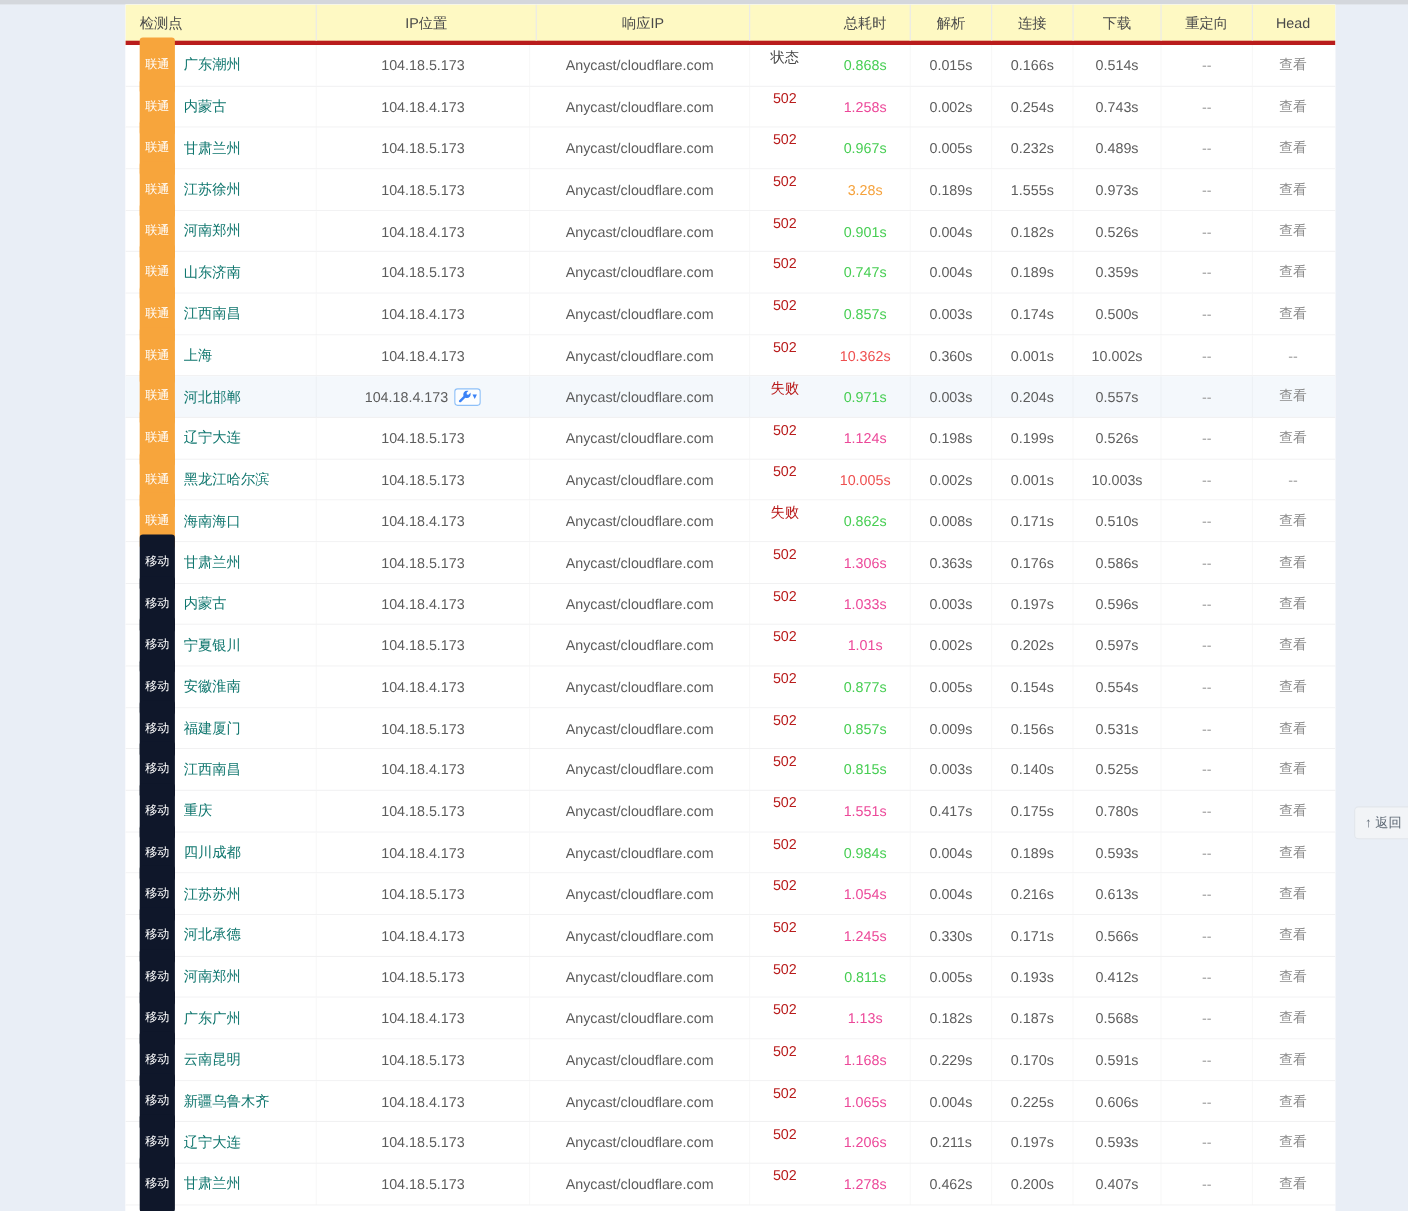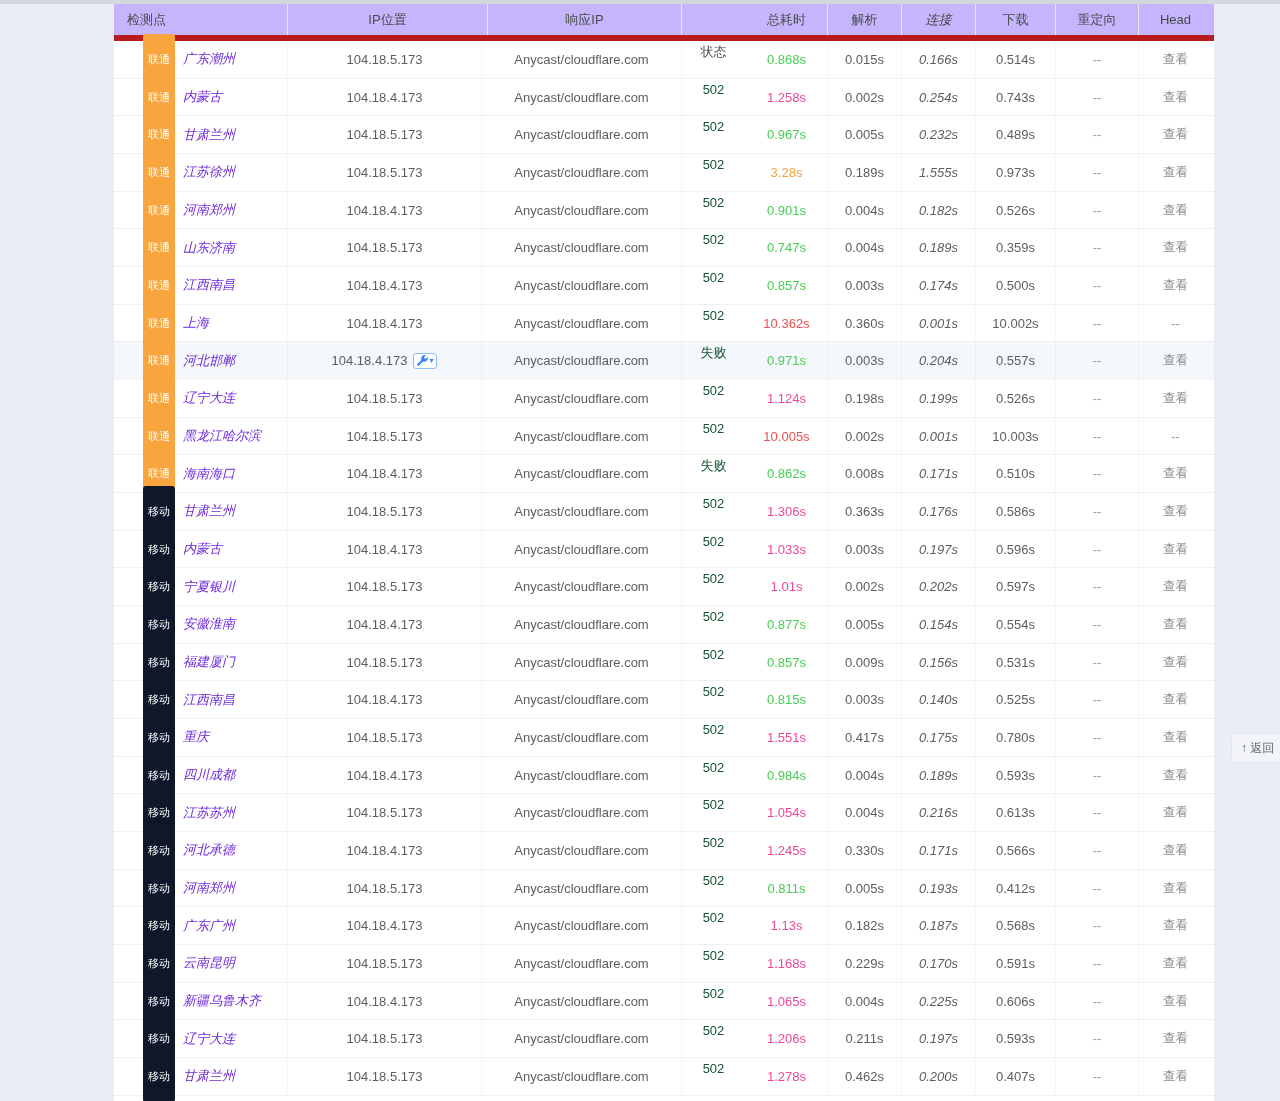--- a/index.html
+++ b/index.html
@@ -7,21 +7,21 @@
     width:1280px;height:1101px;position:relative;overflow:hidden;
     background:#e9eef6;
     font-family:"Liberation Sans","DejaVu Sans",sans-serif;
   }
   .top-strip{position:absolute;top:0;left:0;width:1280px;height:4px;background:#d4d7dc;}
   .content{
     position:absolute;left:114px;top:4px;width:1100px;height:1097px;
     background:#ffffff;overflow:hidden;
   }
   
-  .thead{display:flex;height:37px;background:#c4b5fd;border-bottom:6px solid #b91c1c;box-sizing:border-box;}
+  .thead{display:flex;height:37px;background:#fef9c3;border-bottom:4px solid #b91c1c;box-sizing:border-box;}
   .th{
     display:flex;align-items:center;justify-content:center;
     font-size:13px;color:#4a4a4a;box-sizing:border-box;
     border-right:1px solid #e9e9eb;
   }
   .th.last{border-right:none;}
   
   .tr{display:flex;height:37.68px;box-sizing:border-box;border-bottom:1px solid #f1f1f2;background:#fff;}
   .tr.hover{background:#f4f8fc;}
   .tr.partial{border-bottom:none;}
@@ -32,32 +32,32 @@
     white-space:nowrap;
   }
   .td.last{border-right:none;align-items:center;}
   
   .c0{width:174px;justify-content:flex-start;padding-left:13px;}
   .c1{width:194px;}
   .c2{width:200px;}
   .c3{width:64px;margin-top:48px;}
   .c4{width:82px;}
   .c5{width:74px;}
-  .c6{width:74px;font-style:italic;}
+  .c6{width:74px;}
   .c7{width:80px;}
   .c8{width:83px;}
   .c9{width:73px;}
   .badge{
     display:inline-block;font-size:11px;color:#fff;border-radius:3px;
-    padding:20px 5px;margin-right:8px;line-height:1;flex:0 0 auto;margin-left:16px;
+    padding:20px 5px;margin-right:8px;line-height:1;flex:0 0 auto;
   }
   .badge.unicom{background:#f7a53c;}
   .badge.mobile{background:#0f172a;}
-  .loc{color:#6d28d9;font-style:italic;}
-  .status-err{color:#14532d;}
+  .loc{color:#0f766e;}
+  .status-err{color:#b91c1c;}
   .t-green{color:#47ce53;}
   .t-olive{color:#ec4899;}
   .t-orange{color:#f5a23c;}
   .t-red{color:#ee5050;text-align:center;}
   .view{color:#8b8b8b;font-size:12.5px;cursor:pointer;}
   .dash{color:#9b9b9b;}
   .tool-btn{
     display:inline-flex;align-items:center;margin-left:6px;
     border:1px solid #8ec0f8;border-radius:3px;background:#fdfeff;
     padding:1.5px 3px;cursor:pointer;gap:1px;

